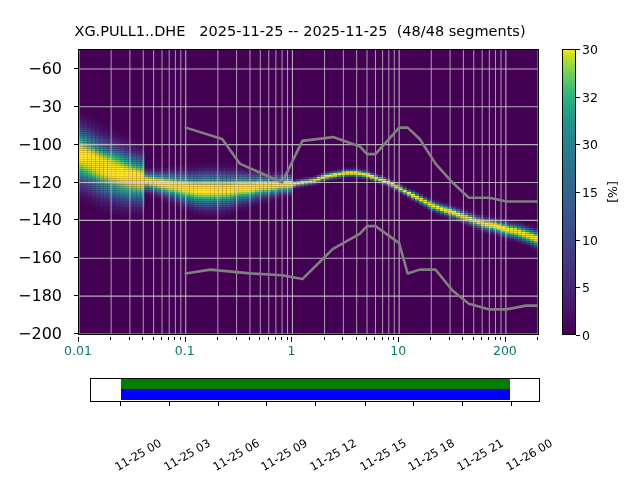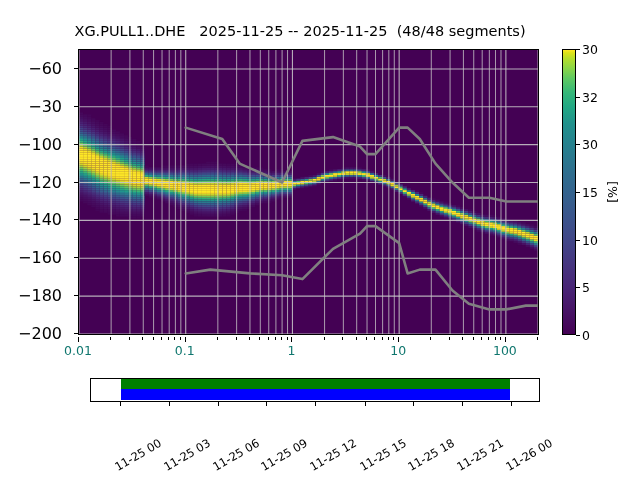--- a/index.html
+++ b/index.html
@@ -2201,21 +2201,21 @@
       <div class="xtickmin" style="left: 403.199px;"></div>
       <div class="xtickmin" style="left: 410.344px;"></div>
       <div class="xtickmin" style="left: 416.532px;"></div>
       <div class="xtickmin" style="left: 421.991px;"></div>
       <div class="xtickmaj" style="left: 426.874px;"></div>
       <div class="xtickmin" style="left: 459px;"></div>
       <div class="xlab" style="left: 0px;">0.01</div>
       <div class="xlab" style="left: 106.719px;">0.1</div>
       <div class="xlab" style="left: 213.437px;">1</div>
       <div class="xlab" style="left: 320.156px;">10</div>
-      <div class="xlab" style="left: 426.874px;">100</div>
+      <div class="xlab" style="left: 426.874px;">200</div>
     </div>
 
   <div class="cbar"></div>
   <div id="cblabels">
       <div class="cbarlab" style="top: 335px;">0</div>
       <div class="cbtick" style="top: 335px;"></div>
       <div class="cbarlab" style="top: 287.333px;">5</div>
       <div class="cbtick" style="top: 287.333px;"></div>
       <div class="cbarlab" style="top: 239.667px;">10</div>
       <div class="cbtick" style="top: 239.667px;"></div>

